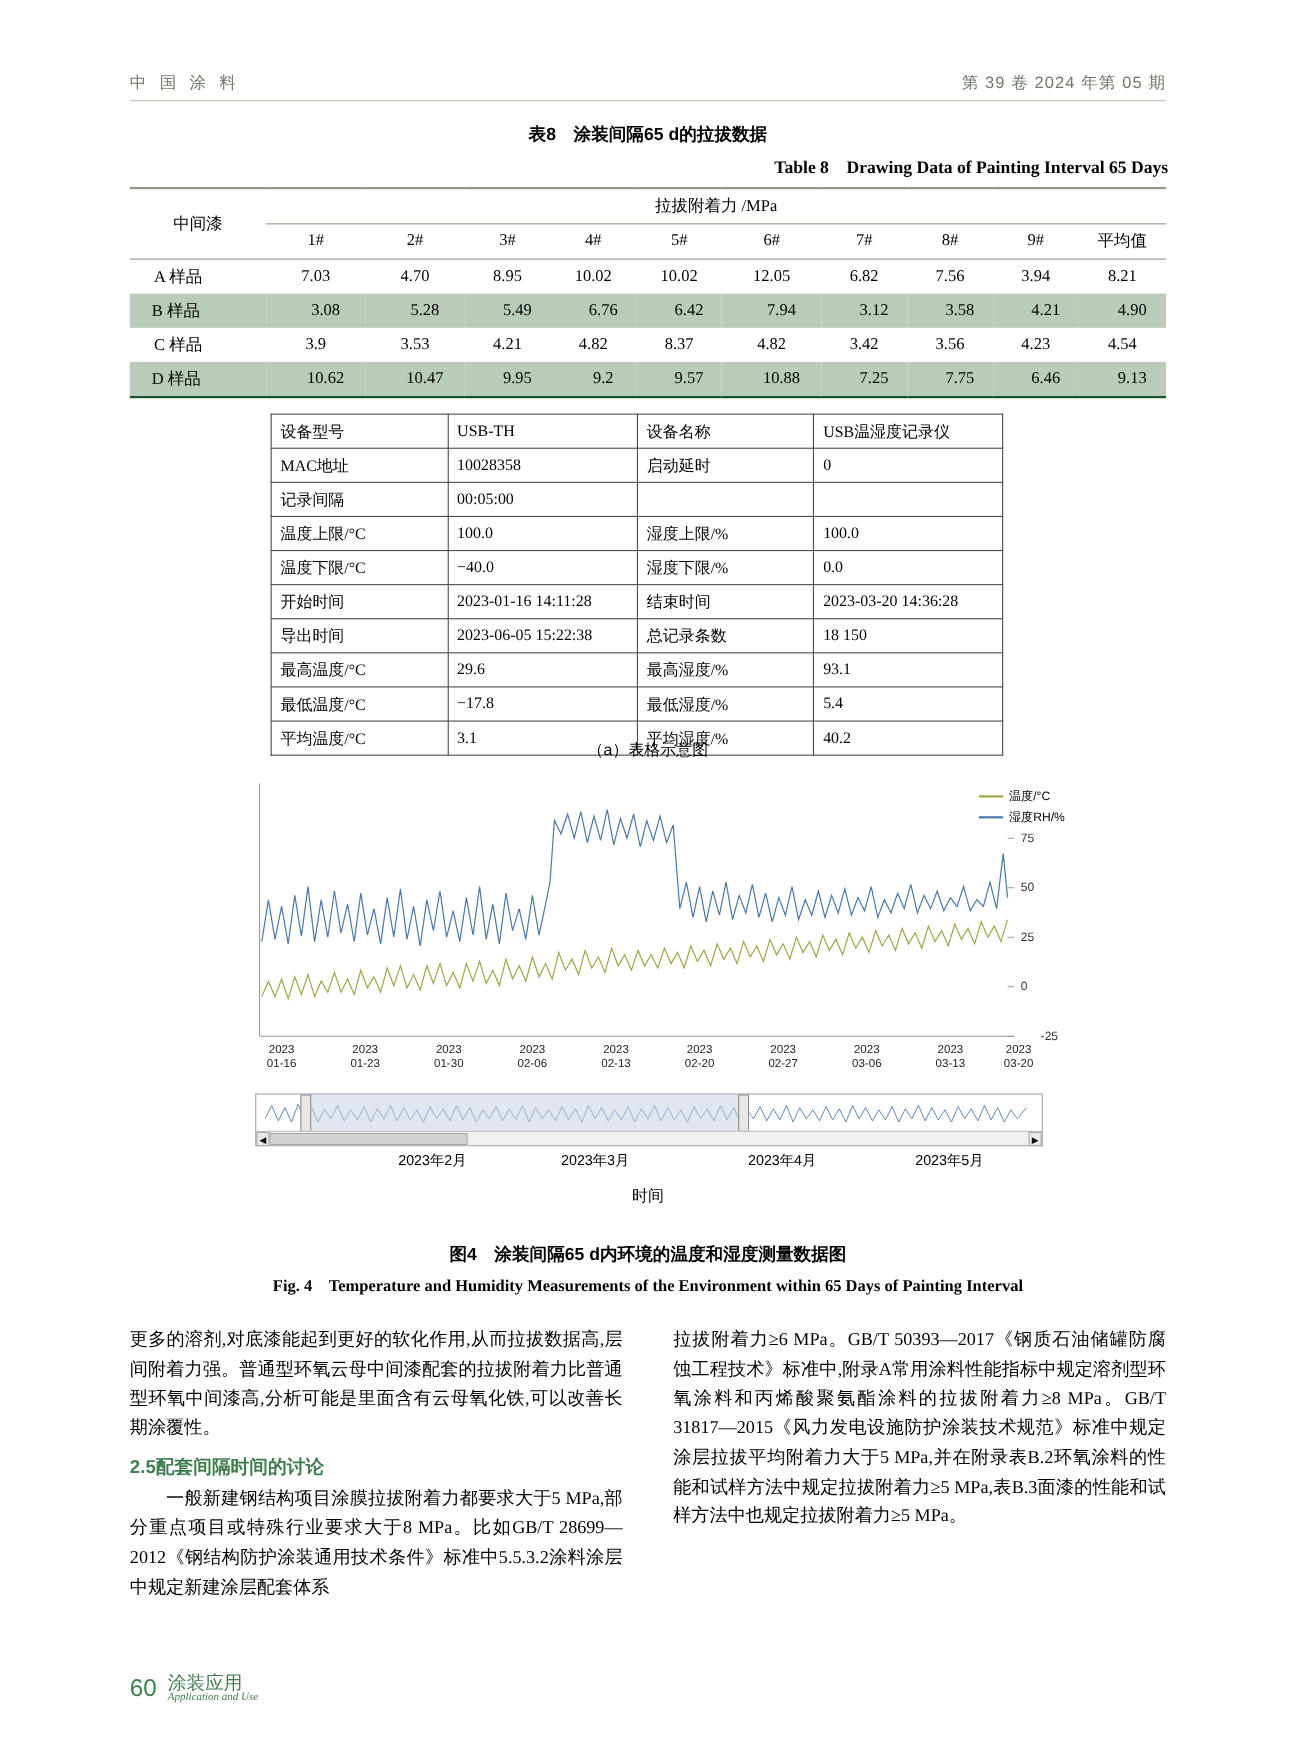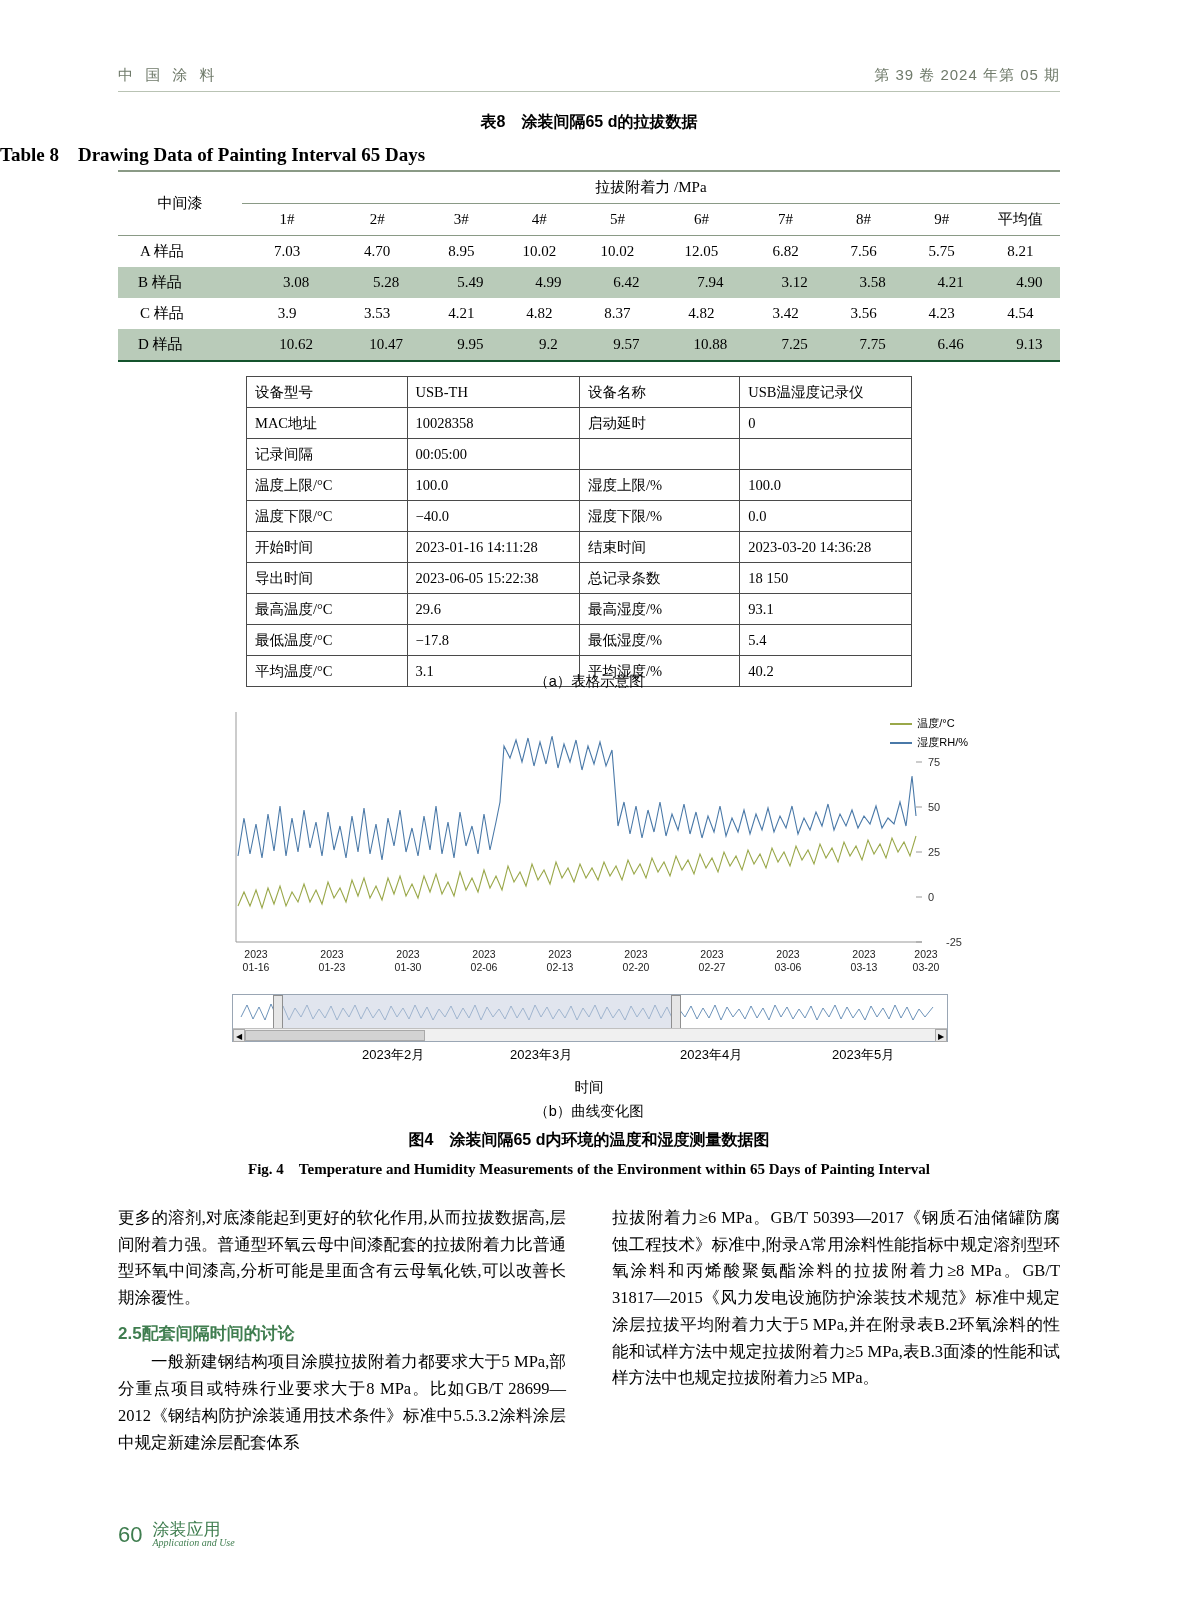--- a/index.html
+++ b/index.html
@@ -23,22 +23,22 @@
   }
   .runhead .left{letter-spacing:4px;}
   .runhead .right{letter-spacing:1px;}
 
   
   .tbl8-title{
     position:absolute;top:112px;left:0;width:1178px;text-align:center;
     font-weight:bold;font-size:16px;font-family:"Liberation Sans", sans-serif;
   }
   .tbl8-title2{
-    position:absolute;top:142px;left:0;width:1062px;text-align:left;
-    font-weight:bold;font-size:19px;font-family:"Liberation Serif", serif;
+    position:absolute;top:142px;left:0;width:1062px;text-align:right;
+    font-weight:bold;font-size:16px;font-family:"Liberation Serif", serif;
   }
   table.t8{
     position:absolute;left:118px;top:170px;width:942px;
     border-collapse:collapse;font-size:15px;
   }
   table.t8 td,table.t8 th{
     text-align:center;padding:6px 2px;font-weight:normal;
   }
   table.t8 .toprule{border-top:2px solid #8a9a86;}
   table.t8 tr.hdr td{border-bottom:1px solid #8a9a86;}
@@ -173,29 +173,29 @@
         <tr>
           <td class="left">A 样品</td>
           <td>7.03</td>
           <td>4.70</td>
           <td>8.95</td>
           <td>10.02</td>
           <td>10.02</td>
           <td>12.05</td>
           <td>6.82</td>
           <td>7.56</td>
-          <td>5.75</td>
+          <td>3.94</td>
           <td>8.21</td>
         </tr>
         <tr class="band">
           <td class="left">B 样品</td>
           <td>3.08</td>
           <td>5.28</td>
           <td>5.49</td>
-          <td>4.99</td>
+          <td>6.76</td>
           <td>6.42</td>
           <td>7.94</td>
           <td>3.12</td>
           <td>3.58</td>
           <td>4.21</td>
           <td>4.90</td>
         </tr>
         <tr>
           <td class="left">C 样品</td>
           <td>3.9</td>
@@ -355,21 +355,20 @@
   </div>
 
   <div class="monthlabels">
     <span style="left:130px;">2023年2月</span>
     <span style="left:278px;">2023年3月</span>
     <span style="left:448px;">2023年4月</span>
     <span style="left:600px;">2023年5月</span>
   </div>
 
   <div class="xaxis-title">时间</div>
-  <div class="cap-b">（b）曲线变化图</div>
   <div class="fig-cn">图4　涂装间隔65 d内环境的温度和湿度测量数据图</div>
   <div class="fig-en">Fig. 4　Temperature and Humidity Measurements of the Environment within 65 Days of Painting Interval</div>
 
   <div class="col left">
     <p>更多的溶剂,对底漆能起到更好的软化作用,从而拉拔数据高,层间附着力强。普通型环氧云母中间漆配套的拉拔附着力比普通型环氧中间漆高,分析可能是里面含有云母氧化铁,可以改善长期涂覆性。</p>
     <div class="sechead">
       <span class="num">2.5</span><span>配套间隔时间的讨论</span>
     </div>
     <p class="ind">一般新建钢结构项目涂膜拉拔附着力都要求大于5 MPa,部分重点项目或特殊行业要求大于8 MPa。比如GB/T 28699—2012《钢结构防护涂装通用技术条件》标准中5.5.3.2涂料涂层中规定新建涂层配套体系</p>
   </div>

